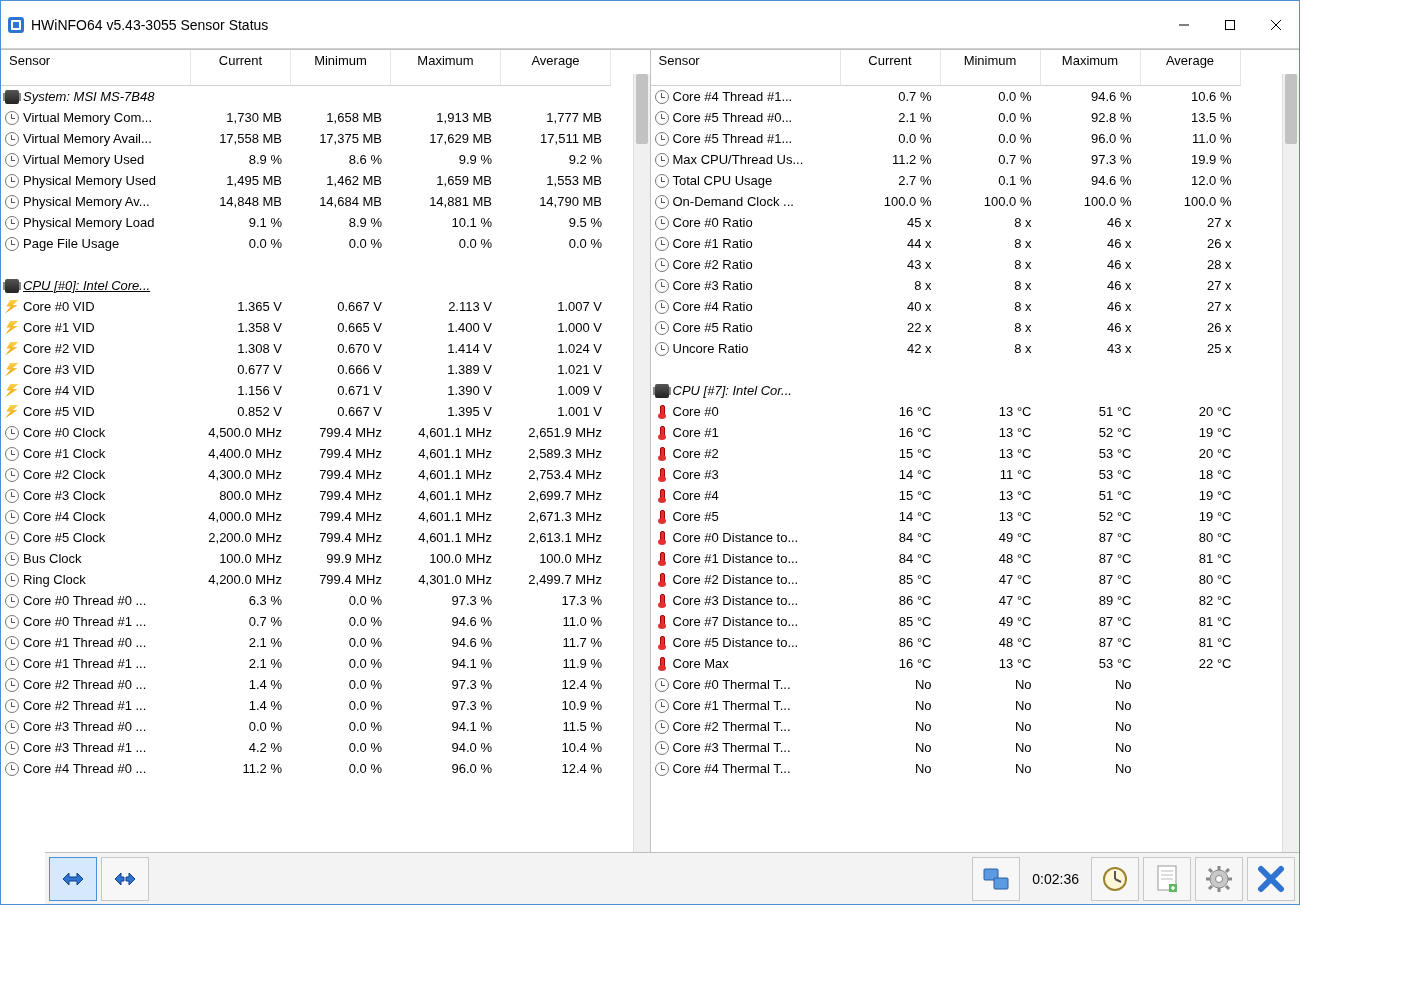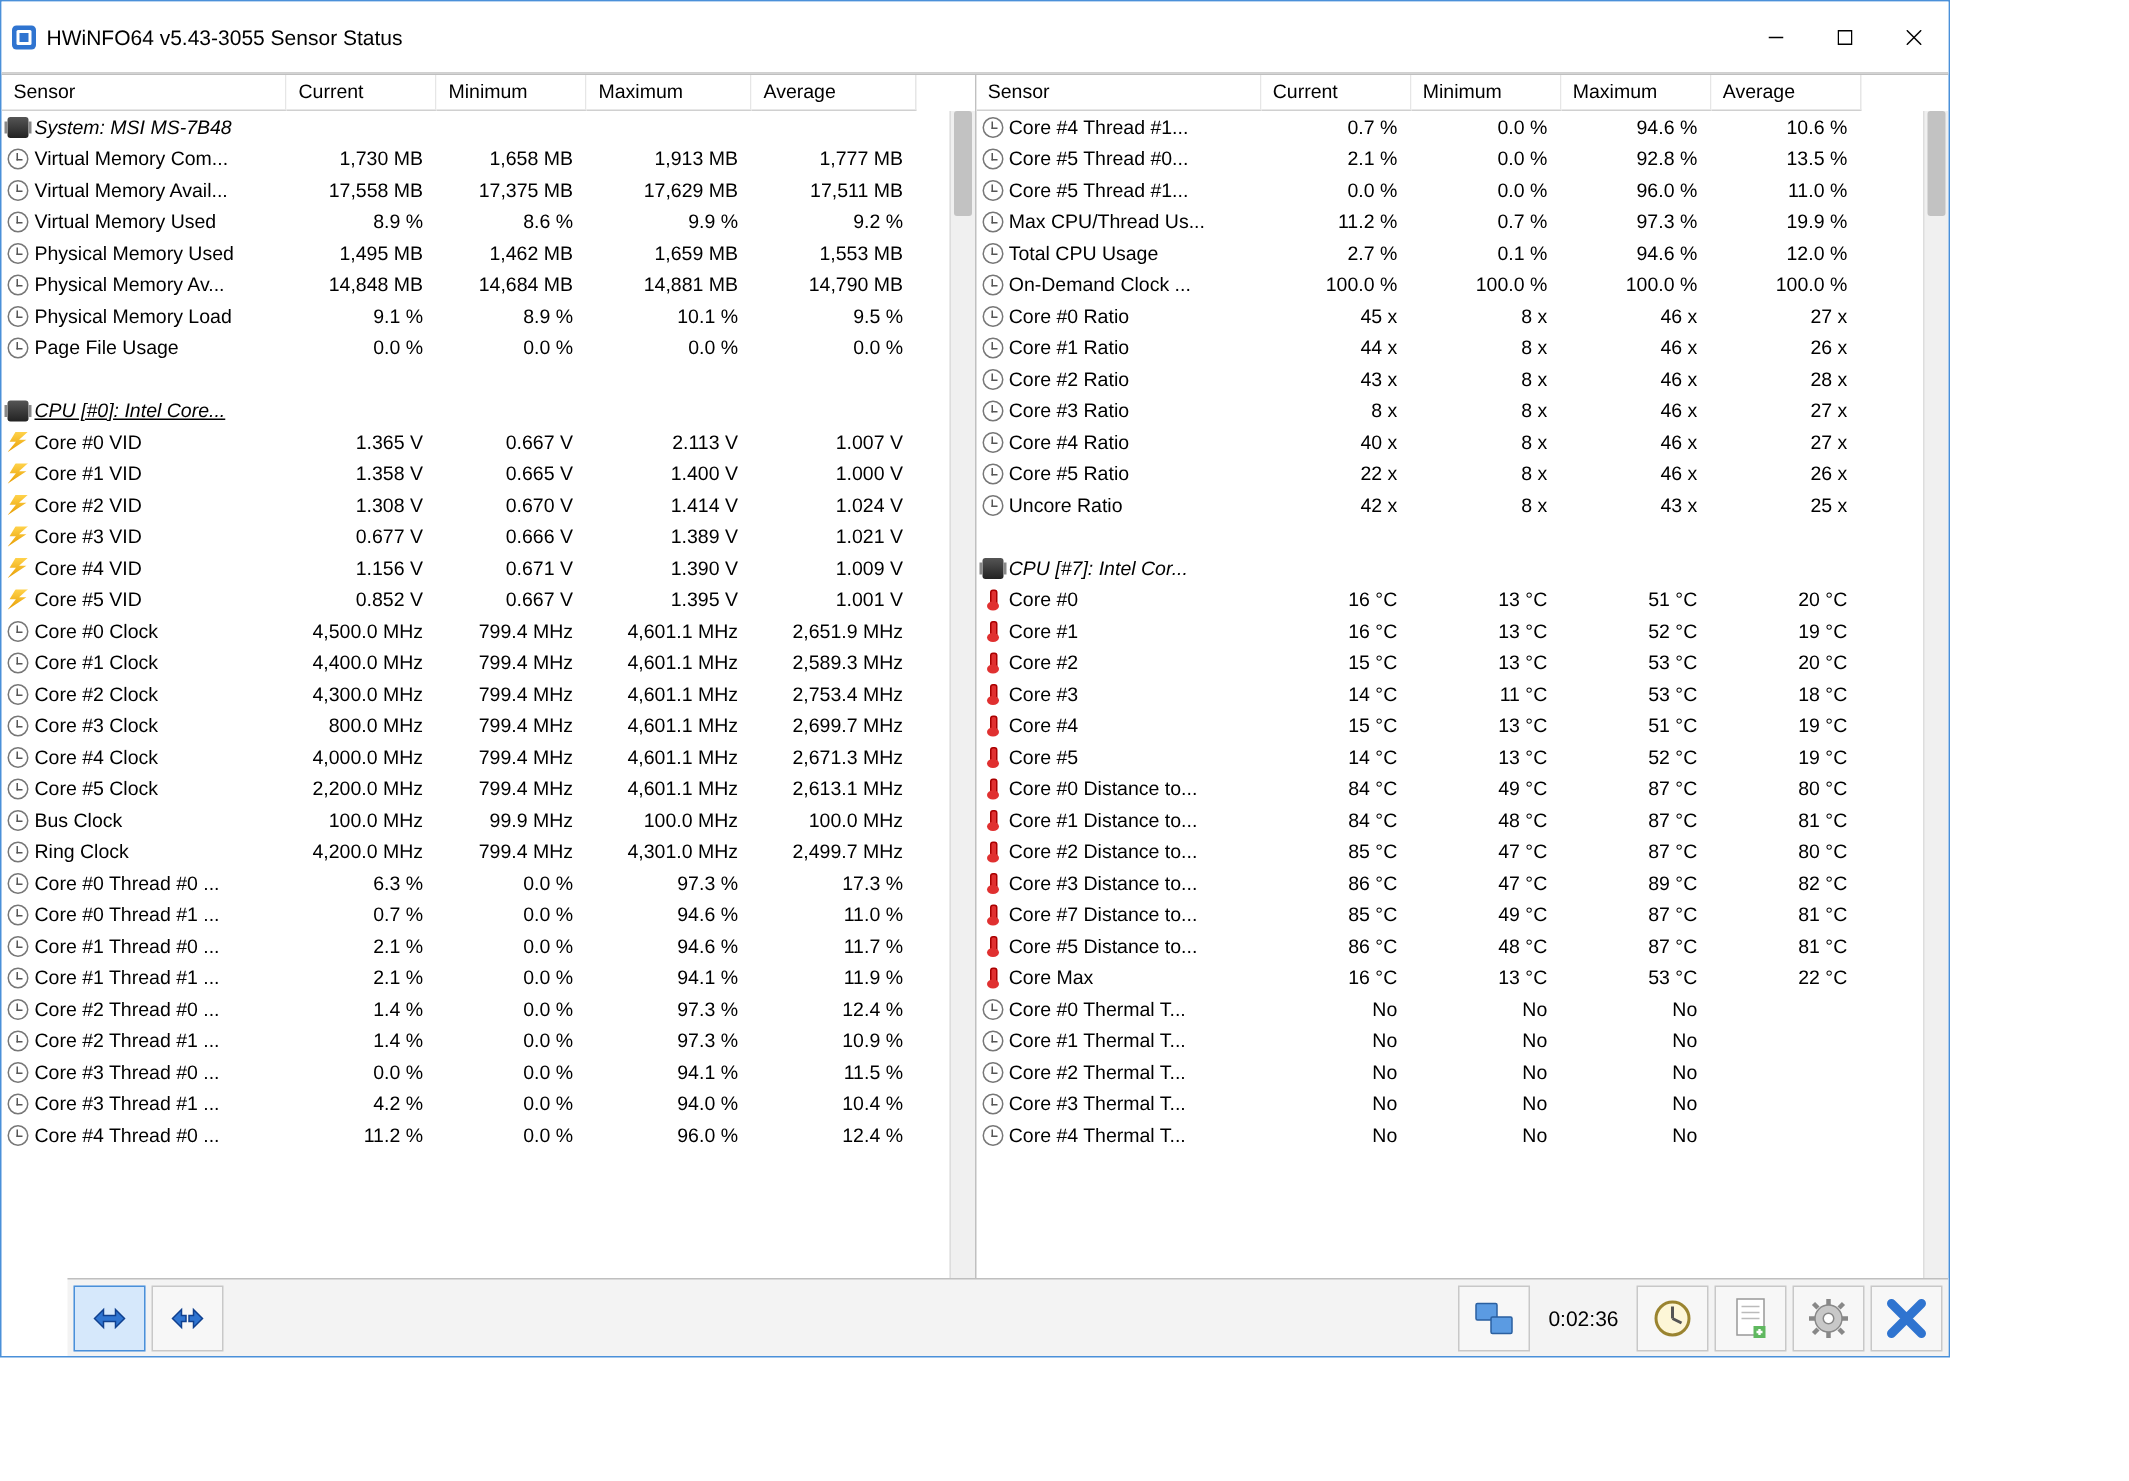--- a/index.html
+++ b/index.html
@@ -86,24 +86,24 @@
     border-right: 1px solid transparent;
   }
   .hdr {
     background: #fff;
     border-bottom: 1px solid #d0d0d0;
     border-right: 1px solid #e6e6e6;
     font-weight: 400;
     position: sticky;
     top: 0;
     z-index: 2;
-    height: 24px;
+    height: 36px;
   }
   .hdr.col0 { text-align:left; }
-  .hdr:not(.col0) { text-align:left; }
+  .hdr:not(.col0) { text-align:center; }
   .cell.col0 {
     text-align: left;
     display:flex;
     align-items:center;
     gap:4px;
     padding-left:4px;
   }
   .cell:not(.col0) { text-align: right; }
 
   

